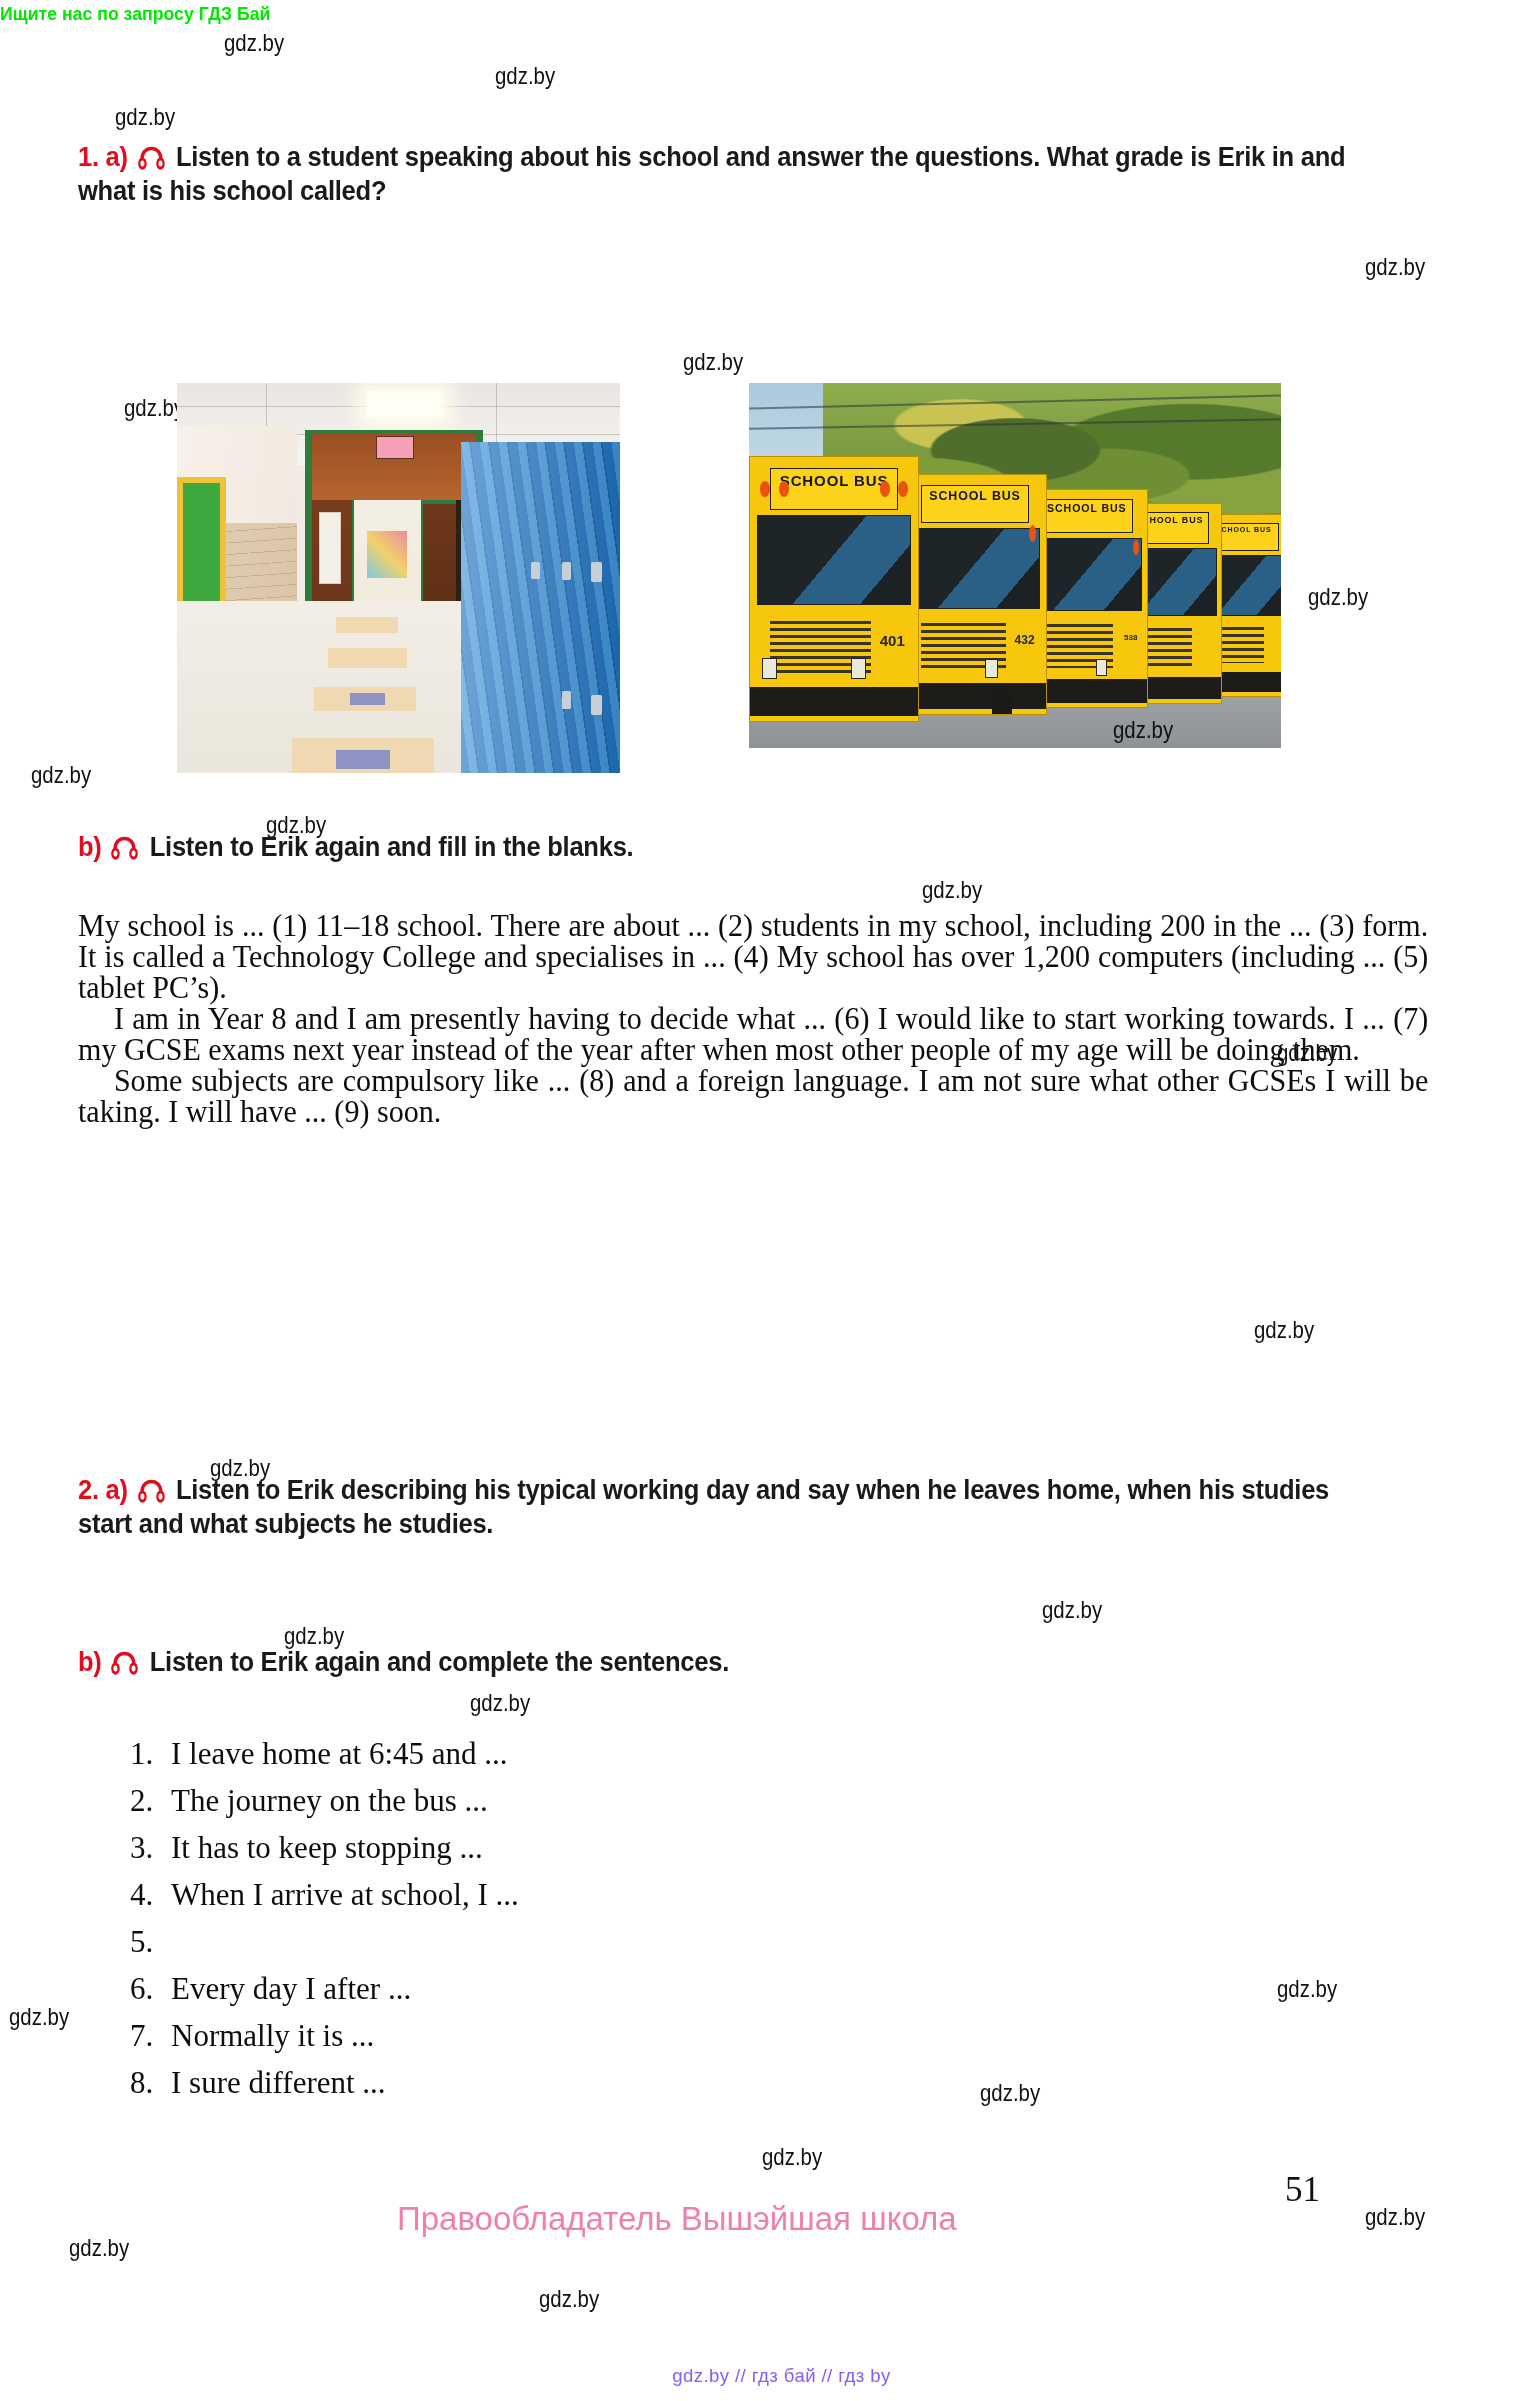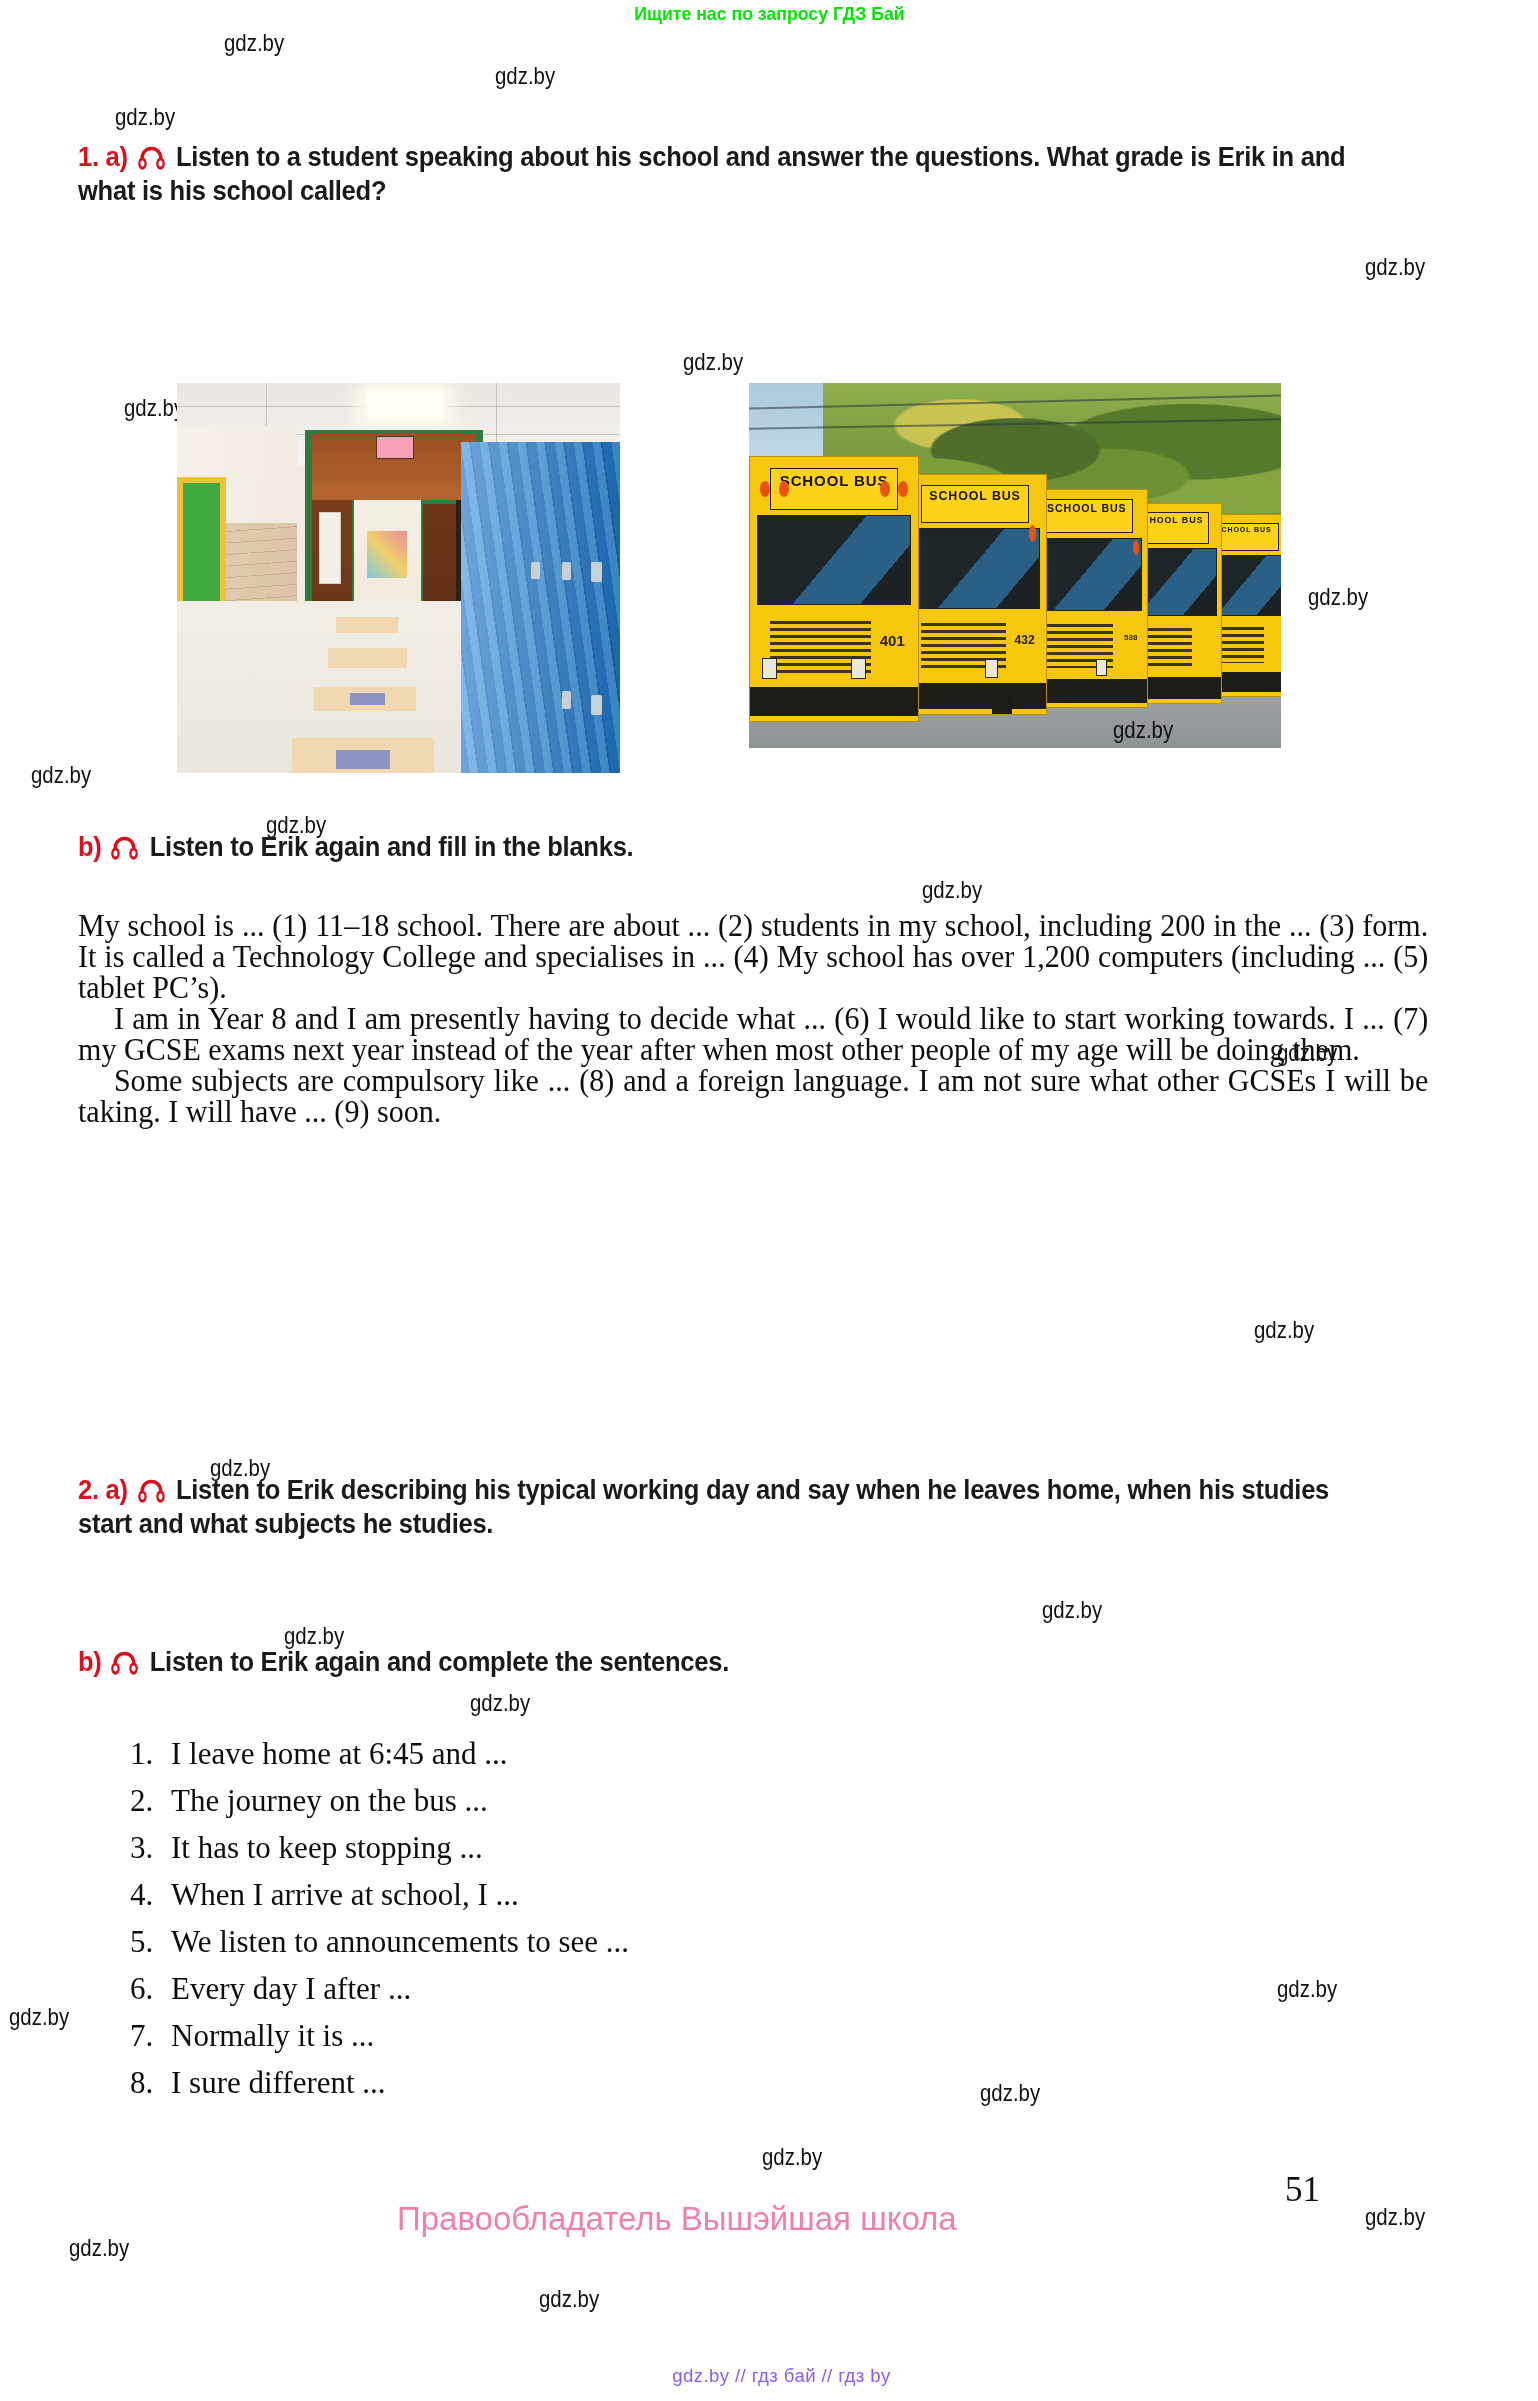--- a/index.html
+++ b/index.html
@@ -18,21 +18,21 @@
     background: #ffffff;
     overflow: hidden;
   }
 
   
   .promo-banner {
     position: absolute;
     top: 3.5px;
     left: 0;
     width: 1539px;
-    text-align: center;
+    text-align: left;
     font-family: "Liberation Sans", "DejaVu Sans", sans-serif;
     font-weight: bold;
     font-size: 17.7px;
     color: #00e800;
     letter-spacing: 0px;
   }
 
   
   .wm {
     position: absolute;
@@ -484,21 +484,20 @@
     <div class="sentence-row">
       <span class="idx">3.</span>
       <span>It has to keep stopping ...</span>
     </div>
     <div class="sentence-row">
       <span class="idx">4.</span>
       <span>When I arrive at school, I ...</span>
     </div>
     <div class="sentence-row">
       <span class="idx">5.</span>
-      <span>We listen to announcements to see ...</span>
     </div>
     <div class="sentence-row">
       <span class="idx">6.</span>
       <span>Every day I after ...</span>
     </div>
     <div class="sentence-row">
       <span class="idx">7.</span>
       <span>Normally it is ...</span>
     </div>
     <div class="sentence-row">

